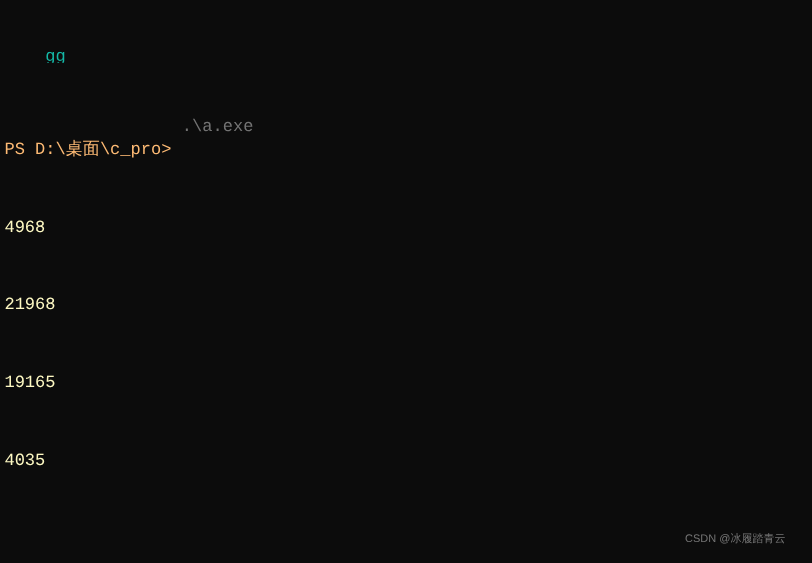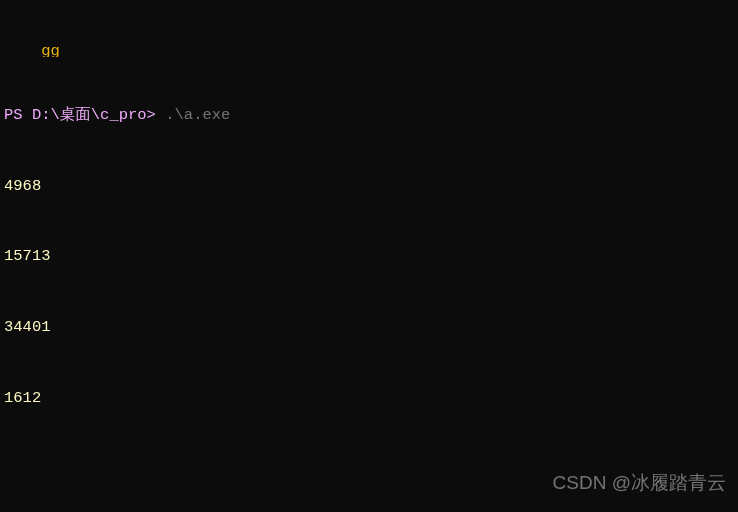--- a/index.html
+++ b/index.html
@@ -20,40 +20,41 @@
       padding: 0;
     }
     .terminal {
       padding: 0 4px;
       white-space: pre;
     }
     .prompt-line {
       display: flex;
     }
     .prompt-prefix {
-      color: #f0abfc;
+      color: #fdba74;
+      margin-top: 21px;
     }
     .command {
       color: #737373;
     }
     .output-line {
       color: #fef9c3;
     }
     .watermark {
       position: absolute;
       bottom: 14px;
-      right: 12px;
+      right: 24px;
       color: rgba(200, 200, 200, 0.55);
-      font-size: 19px;
+      font-size: 10px;
       font-family: 'Microsoft YaHei', sans-serif;
       pointer-events: none;
       margin-left: 20px;
     }
     .top-clip {
-      color: #eab308;
+      color: #14b8a6;
       overflow: hidden;
       height: 10px;
       font-size: 15.5px;
       line-height: 15.5px;
       position: relative;
     }
     .top-clip-inner {
       position: absolute;
       bottom: -2px;
     }
@@ -62,23 +63,23 @@
 <body>
 
 <div class="terminal">
   <div class="top-clip">
     <span class="top-clip-inner">gg                                                                            </span>
   </div>
   <div class="prompt-line">
     <span class="prompt-prefix">PS D:\桌面\c_pro&gt; </span><span class="command">.\a.exe</span>
   </div>
   <div class="output-line">4968</div>
-  <div class="output-line">15713</div>
-  <div class="output-line">34401</div>
-  <div class="output-line">1612</div>
+  <div class="output-line">21968</div>
+  <div class="output-line">19165</div>
+  <div class="output-line">4035</div>
   
   
   
   
   
   
   
   
   
   

